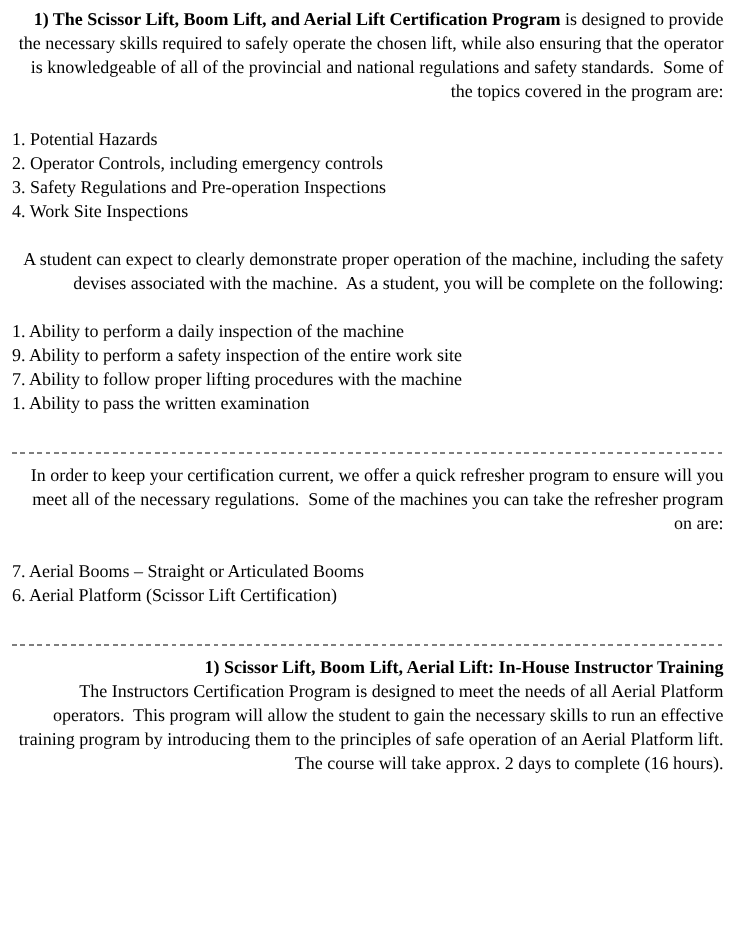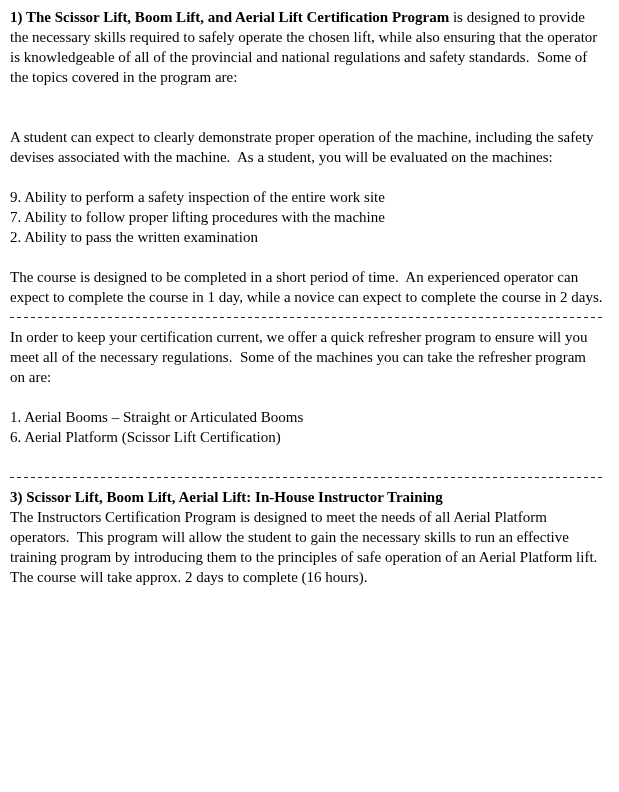--- a/index.html
+++ b/index.html
@@ -13,20 +13,21 @@
     box-sizing: border-box;
     padding: 7px 16px 10px 10px;
     color: #000000;
     font-family: "Liberation Serif", "DejaVu Serif", serif;
     font-size: 15px;
     line-height: 20px;
   }
   .para {
     margin: 0;
     white-space: pre-wrap;
+    text-align: right;
   }
   .b { font-weight: bold; }
   .list { margin: 0; }
   .list-item { white-space: pre-wrap; }
   .spacer { height: 20px; }
   .sep {
     height: 1px;
     margin: 10px 0 9px 0;
     background: repeating-linear-gradient(90deg, #2a2a2a 0 4px, transparent 4px 7px);
   }
@@ -34,54 +35,60 @@
 </head>
 <body>
 
 <main>
 
   <section>
     <p class="para"><span class="b">1) The Scissor Lift, Boom Lift, and Aerial Lift Certification Program</span><span> is designed to provide the necessary skills required to safely operate the chosen lift, while also ensuring that the operator is knowledgeable of all of the provincial and national regulations and safety standards.  Some of the topics covered in the program are:</span></p>
 
     <div class="spacer"></div>
 
+    <div class="list">
+      <div class="list-item">1. Potential Hazards</div>
+      <div class="list-item">2. Operator Controls, including emergency controls</div>
+      <div class="list-item">3. Safety Regulations and Pre-operation Inspections</div>
+      <div class="list-item">4. Work Site Inspections</div>
+    </div>
 
     <div class="spacer"></div>
 
-    <p class="para">A student can expect to clearly demonstrate proper operation of the machine, including the safety devises associated with the machine.  As a student, you will be evaluated on the machines:</p>
+    <p class="para">A student can expect to clearly demonstrate proper operation of the machine, including the safety devises associated with the machine.  As a student, you will be complete on the following:</p>
 
     <div class="spacer"></div>
 
     <div class="list">
+      <div class="list-item">1. Ability to perform a daily inspection of the machine</div>
       <div class="list-item">9. Ability to perform a safety inspection of the entire work site</div>
       <div class="list-item">7. Ability to follow proper lifting procedures with the machine</div>
-      <div class="list-item">2. Ability to pass the written examination</div>
+      <div class="list-item">1. Ability to pass the written examination</div>
     </div>
 
     <div class="spacer"></div>
 
-    <p class="para">The course is designed to be completed in a short period of time.  An experienced operator can expect to complete the course in 1 day, while a novice can expect to complete the course in 2 days.</p>
   </section>
 
   <div class="sep"></div>
 
   <section>
     <p class="para">In order to keep your certification current, we offer a quick refresher program to ensure will you meet all of the necessary regulations.  Some of the machines you can take the refresher program on are:</p>
 
     <div class="spacer"></div>
 
     <div class="list">
-      <div class="list-item">1. Aerial Booms – Straight or Articulated Booms</div>
+      <div class="list-item">7. Aerial Booms – Straight or Articulated Booms</div>
       <div class="list-item">6. Aerial Platform (Scissor Lift Certification)</div>
     </div>
 
     <div class="spacer"></div>
 
   </section>
 
   <div class="sep"></div>
 
   <section>
-    <p class="para b">3) Scissor Lift, Boom Lift, Aerial Lift: In-House Instructor Training</p>
+    <p class="para b">1) Scissor Lift, Boom Lift, Aerial Lift: In-House Instructor Training</p>
     <p class="para">The Instructors Certification Program is designed to meet the needs of all Aerial Platform operators.  This program will allow the student to gain the necessary skills to run an effective training program by introducing them to the principles of safe operation of an Aerial Platform lift.  The course will take approx. 2 days to complete (16 hours).</p>
   </section>
 
 </main>
 
 </body></html>

